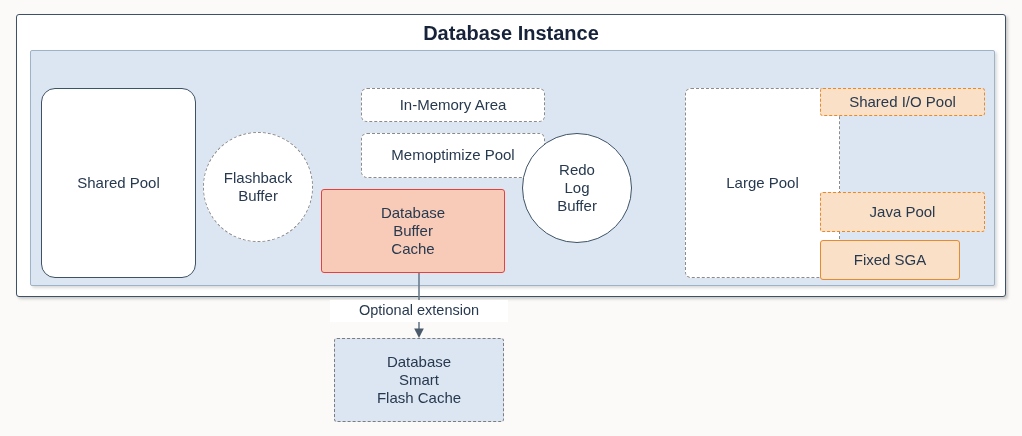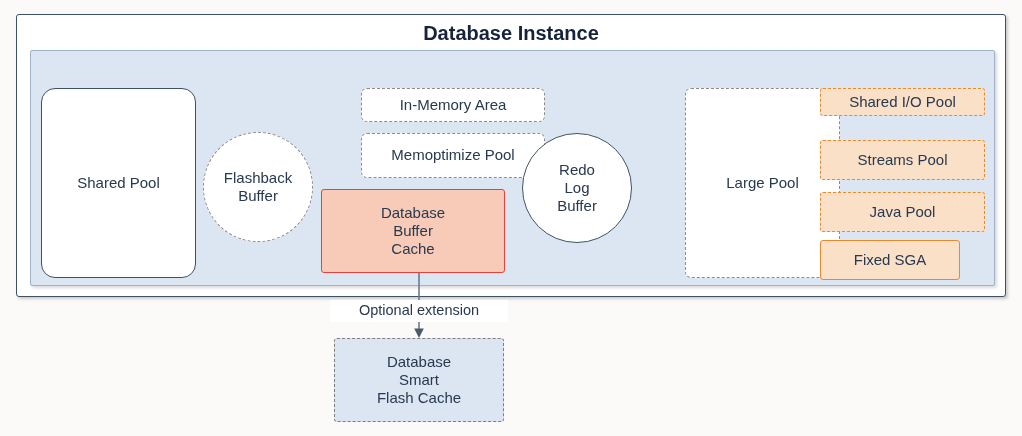--- a/index.html
+++ b/index.html
@@ -181,21 +181,20 @@
 Cache</div>
 
   <div class="node circle-solid" id="redo-log-buffer">Redo
 Log
 Buffer</div>
 
   <div class="node box-dashed-gray" id="large-pool">Large Pool</div>
 
   <div class="node box-orange-dashed" id="shared-io-pool">Shared I/O Pool</div>
 
-  <div class="node box-orange-dashed" id="streams-pool">Streams Pool</div>
 
   <div class="node box-orange-dashed" id="java-pool">Java Pool</div>
 
   <div class="node box-orange-solid" id="fixed-sga">Fixed SGA</div>
 
   <svg id="connector-svg">
     <line x1="419" y1="273" x2="419" y2="331" stroke="#6b7b8c" stroke-width="1.6"></line>
     <polygon points="419,338 414.2,328.5 423.8,328.5" fill="#4a5a6a"></polygon>
   </svg>
 

